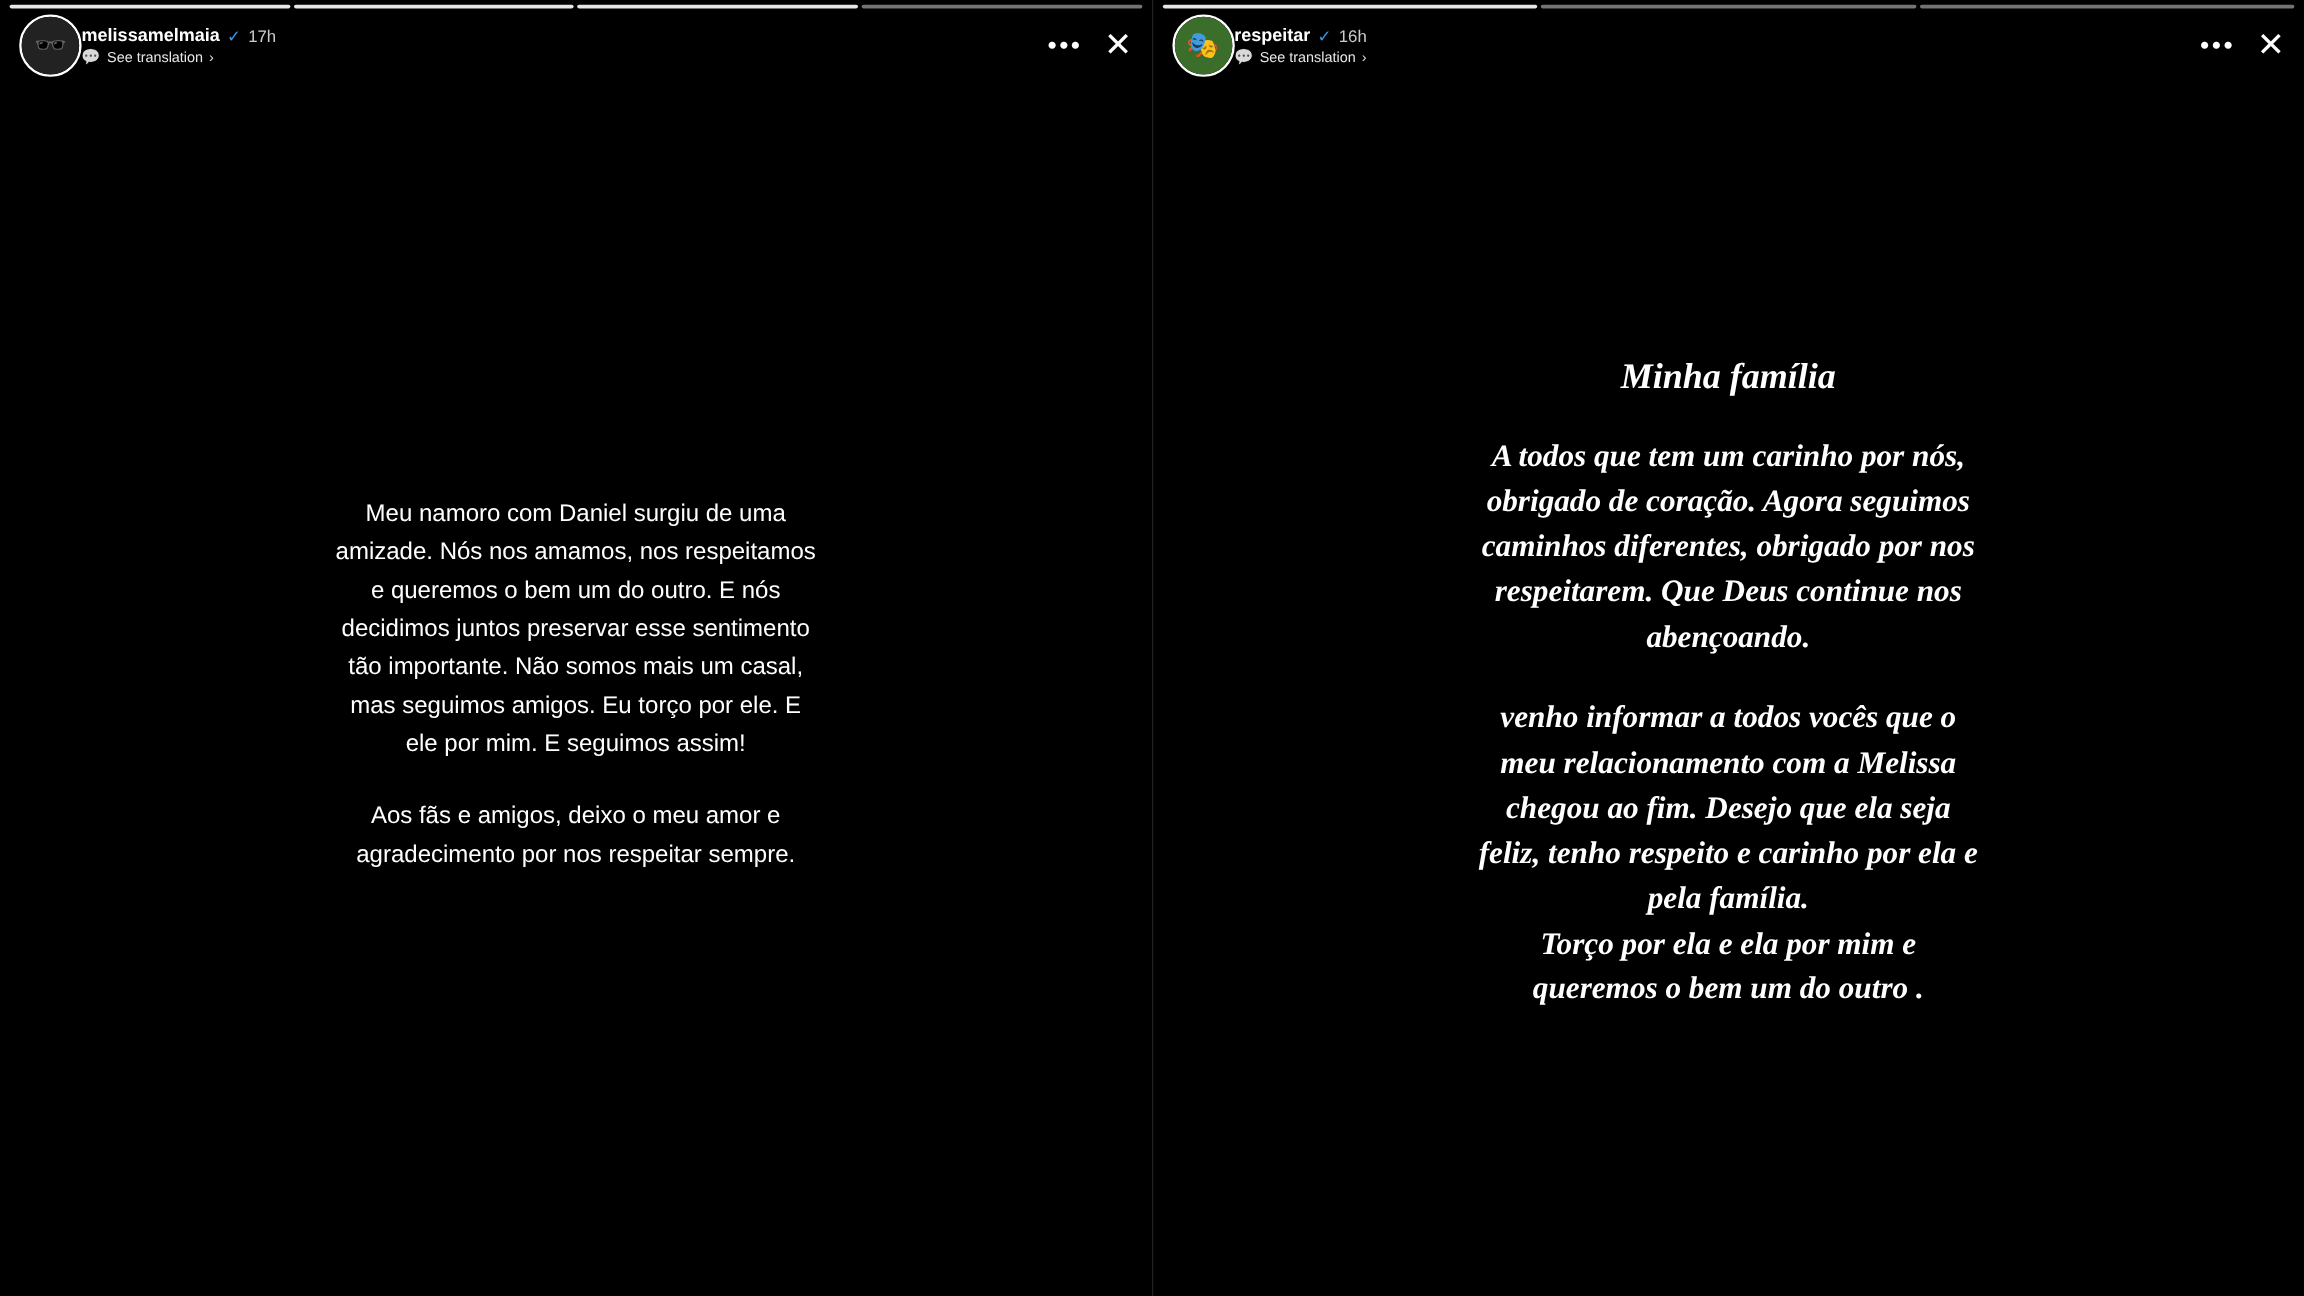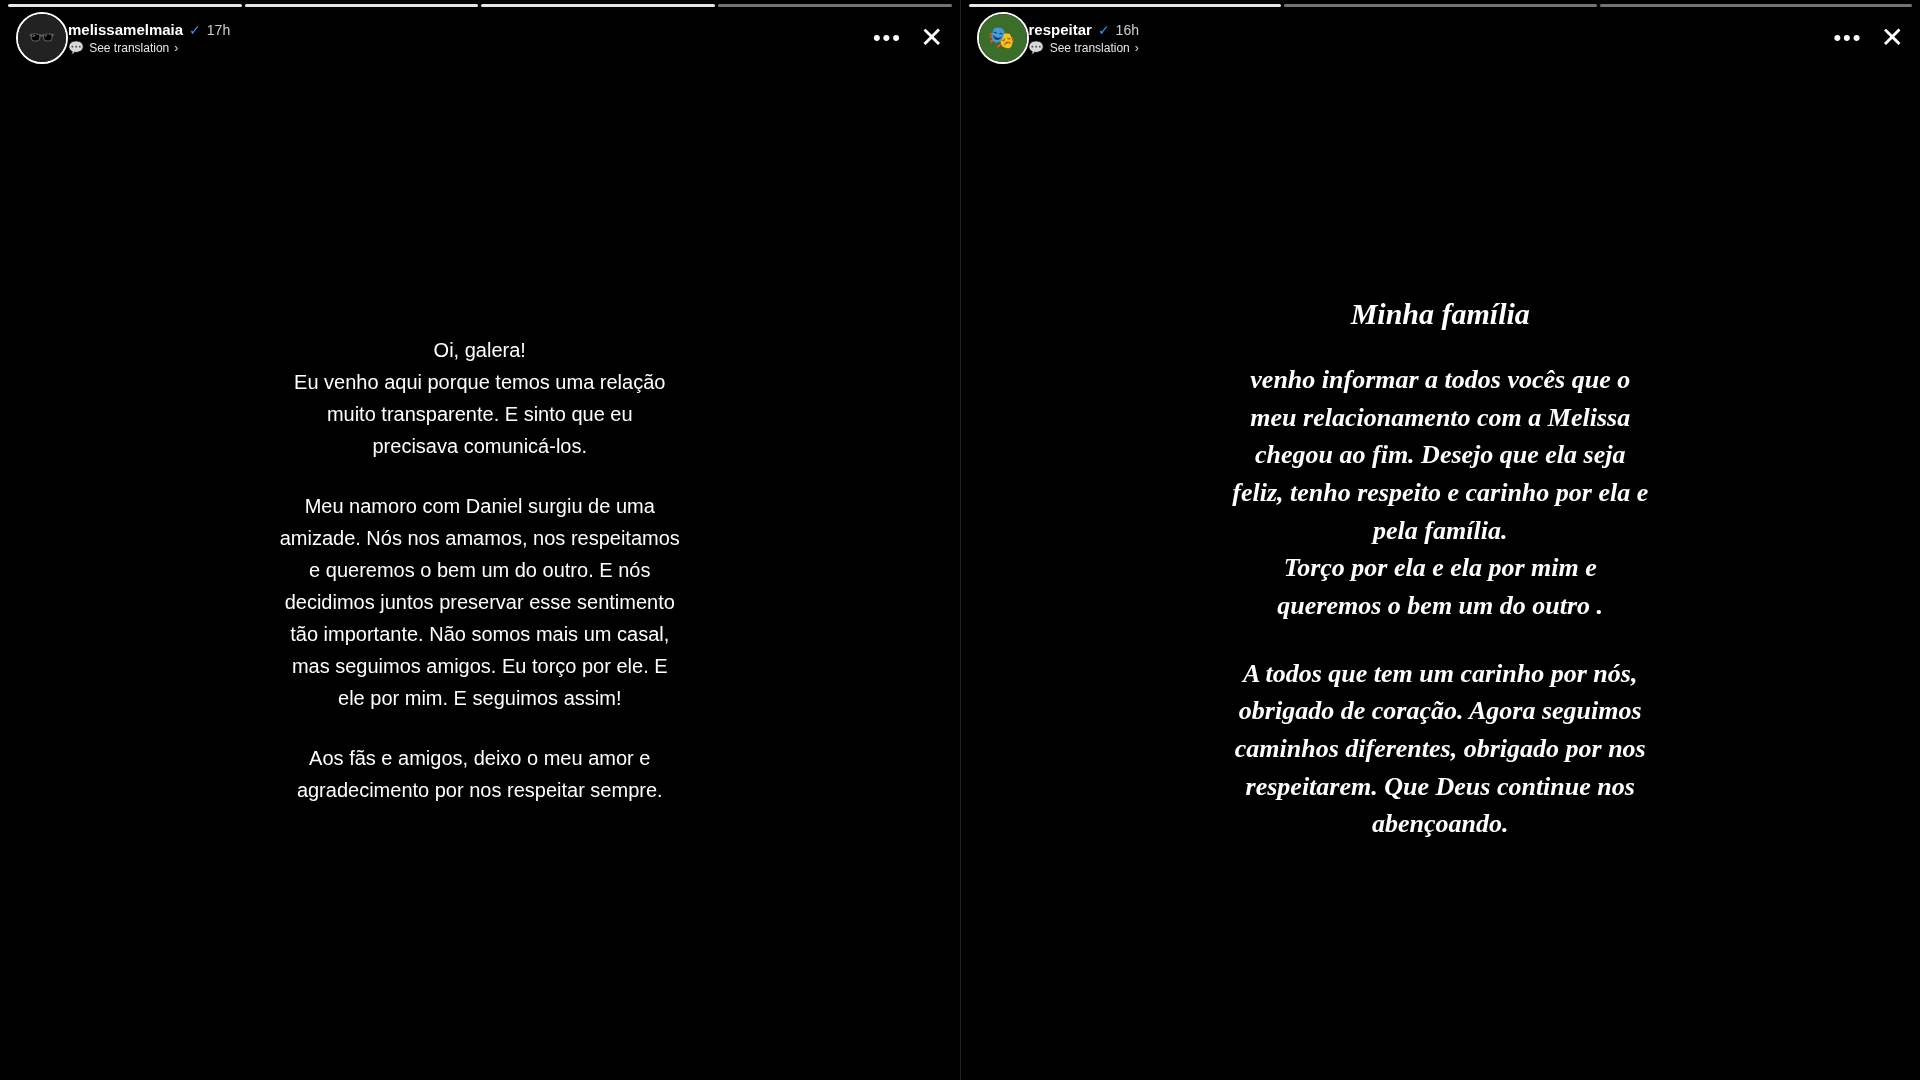--- a/index.html
+++ b/index.html
@@ -261,21 +261,20 @@
       </div>
     </div>
     <div class="header-actions">
       <span class="more-btn">•••</span>
       <span class="close-btn">✕</span>
     </div>
   </div>
 
   <div class="story-content">
     <div class="panel1-text">
-      <p>Oi, galera!<br>Eu venho aqui porque temos uma relação<br>muito transparente. E sinto que eu<br>precisava comunicá-los.</p>
       <p>Meu namoro com Daniel surgiu de uma<br>amizade. Nós nos amamos, nos respeitamos<br>e queremos o bem um do outro. E nós<br>decidimos juntos preservar esse sentimento<br>tão importante. Não somos mais um casal,<br>mas seguimos amigos. Eu torço por ele. E<br>ele por mim. E seguimos assim!</p>
       <p>Aos fãs e amigos, deixo o meu amor e<br>agradecimento por nos respeitar sempre.</p>
     </div>
   </div>
 </div>
 
 <div class="story-panel">
 
   <div class="progress-bar-container" id="panel2-progress">
     <div class="progress-segment"></div>
@@ -302,18 +301,18 @@
     <div class="header-actions">
       <span class="more-btn">•••</span>
       <span class="close-btn">✕</span>
     </div>
   </div>
 
   <div class="story-content">
     <div class="panel2-content">
       <div class="panel2-title">Minha família</div>
       <div class="panel2-body">
+        <p>A todos que tem um carinho por nós,<br>obrigado de coração. Agora seguimos<br>caminhos diferentes, obrigado por nos<br>respeitarem. Que Deus continue nos<br>abençoando.</p>
         <p>venho informar a todos vocês que o<br>meu relacionamento com a Melissa<br>chegou ao fim. Desejo que ela seja<br>feliz, tenho respeito e carinho por ela e<br>pela família.<br>Torço por ela e ela por mim e<br>queremos o bem um do outro .</p>
-        <p>A todos que tem um carinho por nós,<br>obrigado de coração. Agora seguimos<br>caminhos diferentes, obrigado por nos<br>respeitarem. Que Deus continue nos<br>abençoando.</p>
       </div>
     </div>
   </div>
 </div>
 
 </body></html>

